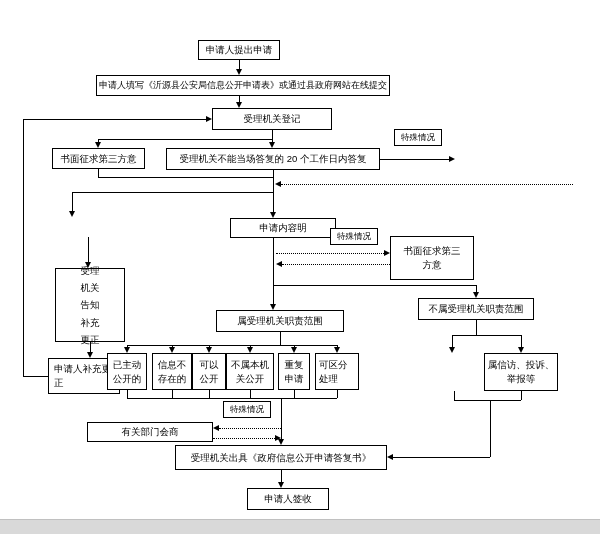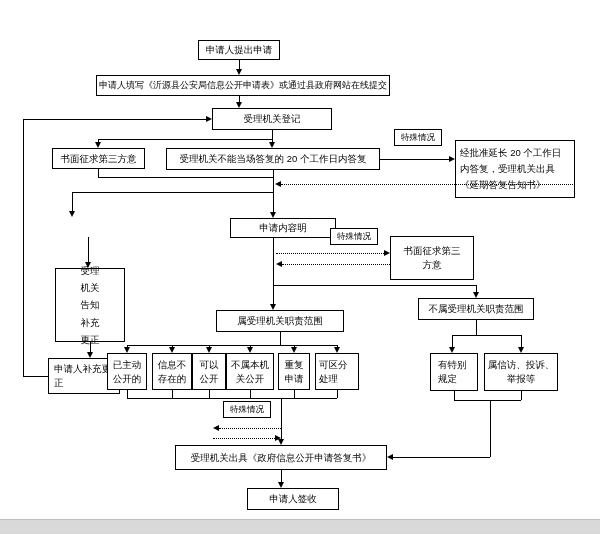--- a/index.html
+++ b/index.html
@@ -26,39 +26,38 @@
 <body>
 
 <div class="stage">
 
   <div class="node fs9" style="left:96px;top:75px;width:294px;height:21px">申请人填写《沂源县公安局信息公开申请表》或通过县政府网站在线提交</div>
   <div class="node" style="left:198px;top:40px;width:82px;height:20px">申请人提出申请</div>
   <div class="node" style="left:212px;top:108px;width:120px;height:22px">受理机关登记</div>
   <div class="node" style="left:52px;top:148px;width:93px;height:21px">书面征求第三方意</div>
   <div class="node" style="left:166px;top:148px;width:214px;height:22px">受理机关不能当场答复的 20 个工作日内答复</div>
   <div class="node tiny" style="left:394px;top:129px;width:48px;height:17px">特殊情况</div>
-  <div class="node la lh" style="left:455px;top:140px;width:120px;height:58px;padding:3px 4px">经批准延长 20 个工作日内答复，受理机关出具《延期答复告知书》</div>
   <div class="node" style="left:230px;top:218px;width:106px;height:20px">申请内容明</div>
   <div class="node tiny" style="left:330px;top:228px;width:48px;height:17px">特殊情况</div>
   <div class="node" style="left:390px;top:236px;width:84px;height:44px;padding:1px 10px">书面征求第三方意</div>
   <div class="node lh2" style="left:55px;top:268px;width:70px;height:74px;padding:1px 23px">受理机关告知补充更正</div>
   <div class="node la" style="left:48px;top:358px;width:72px;height:36px;padding:1px 5px">申请人补充更正</div>
   <div class="node" style="left:216px;top:310px;width:128px;height:22px">属受理机关职责范围</div>
   <div class="node" style="left:418px;top:298px;width:116px;height:22px">不属受理机关职责范围</div>
   <div class="node" style="left:107px;top:353px;width:40px;height:37px">已主动公开的</div>
   <div class="node" style="left:152px;top:353px;width:40px;height:37px">信息不存在的</div>
   <div class="node" style="left:192px;top:353px;width:34px;height:37px">可以公开</div>
   <div class="node" style="left:226px;top:353px;width:48px;height:37px">不属本机关公开</div>
   <div class="node" style="left:278px;top:353px;width:32px;height:37px">重复申请</div>
   <div class="node la" style="left:315px;top:353px;width:44px;height:37px;padding:1px 3px">可区分处理</div>
-  <div class="node la" style="left:430px;top:353px;width:48px;height:38px;padding:1px 7px">有特别规定</div>
   <div class="node" style="left:484px;top:353px;width:74px;height:38px">属信访、投诉、举报等</div>
   <div class="node tiny" style="left:223px;top:401px;width:48px;height:17px">特殊情况</div>
+  <div class="node" style="left:87px;top:422px;width:126px;height:20px">有关部门会商</div>
   <div class="node" style="left:175px;top:445px;width:212px;height:25px">受理机关出具《政府信息公开申请答复书》</div>
-  <div class="node" style="left:247px;top:488px;width:92px;height:22px">申请人签收</div>
+  <div class="node" style="left:247px;top:488px;width:82px;height:22px">申请人签收</div>
 
   <div class="vl" style="left:239px;top:60px;height:9px"></div>
   <div class="ah ah-d" style="left:236px;top:69px"></div>
   <div class="vl" style="left:239px;top:96px;height:6px"></div>
   <div class="ah ah-d" style="left:236px;top:102px"></div>
 
   <div class="hl" style="left:23px;top:119px;width:183px"></div>
   <div class="ah ah-r" style="left:206px;top:116px"></div>
   <div class="vl" style="left:23px;top:119px;height:257px"></div>
   <div class="hl" style="left:23px;top:376px;width:25px"></div>

